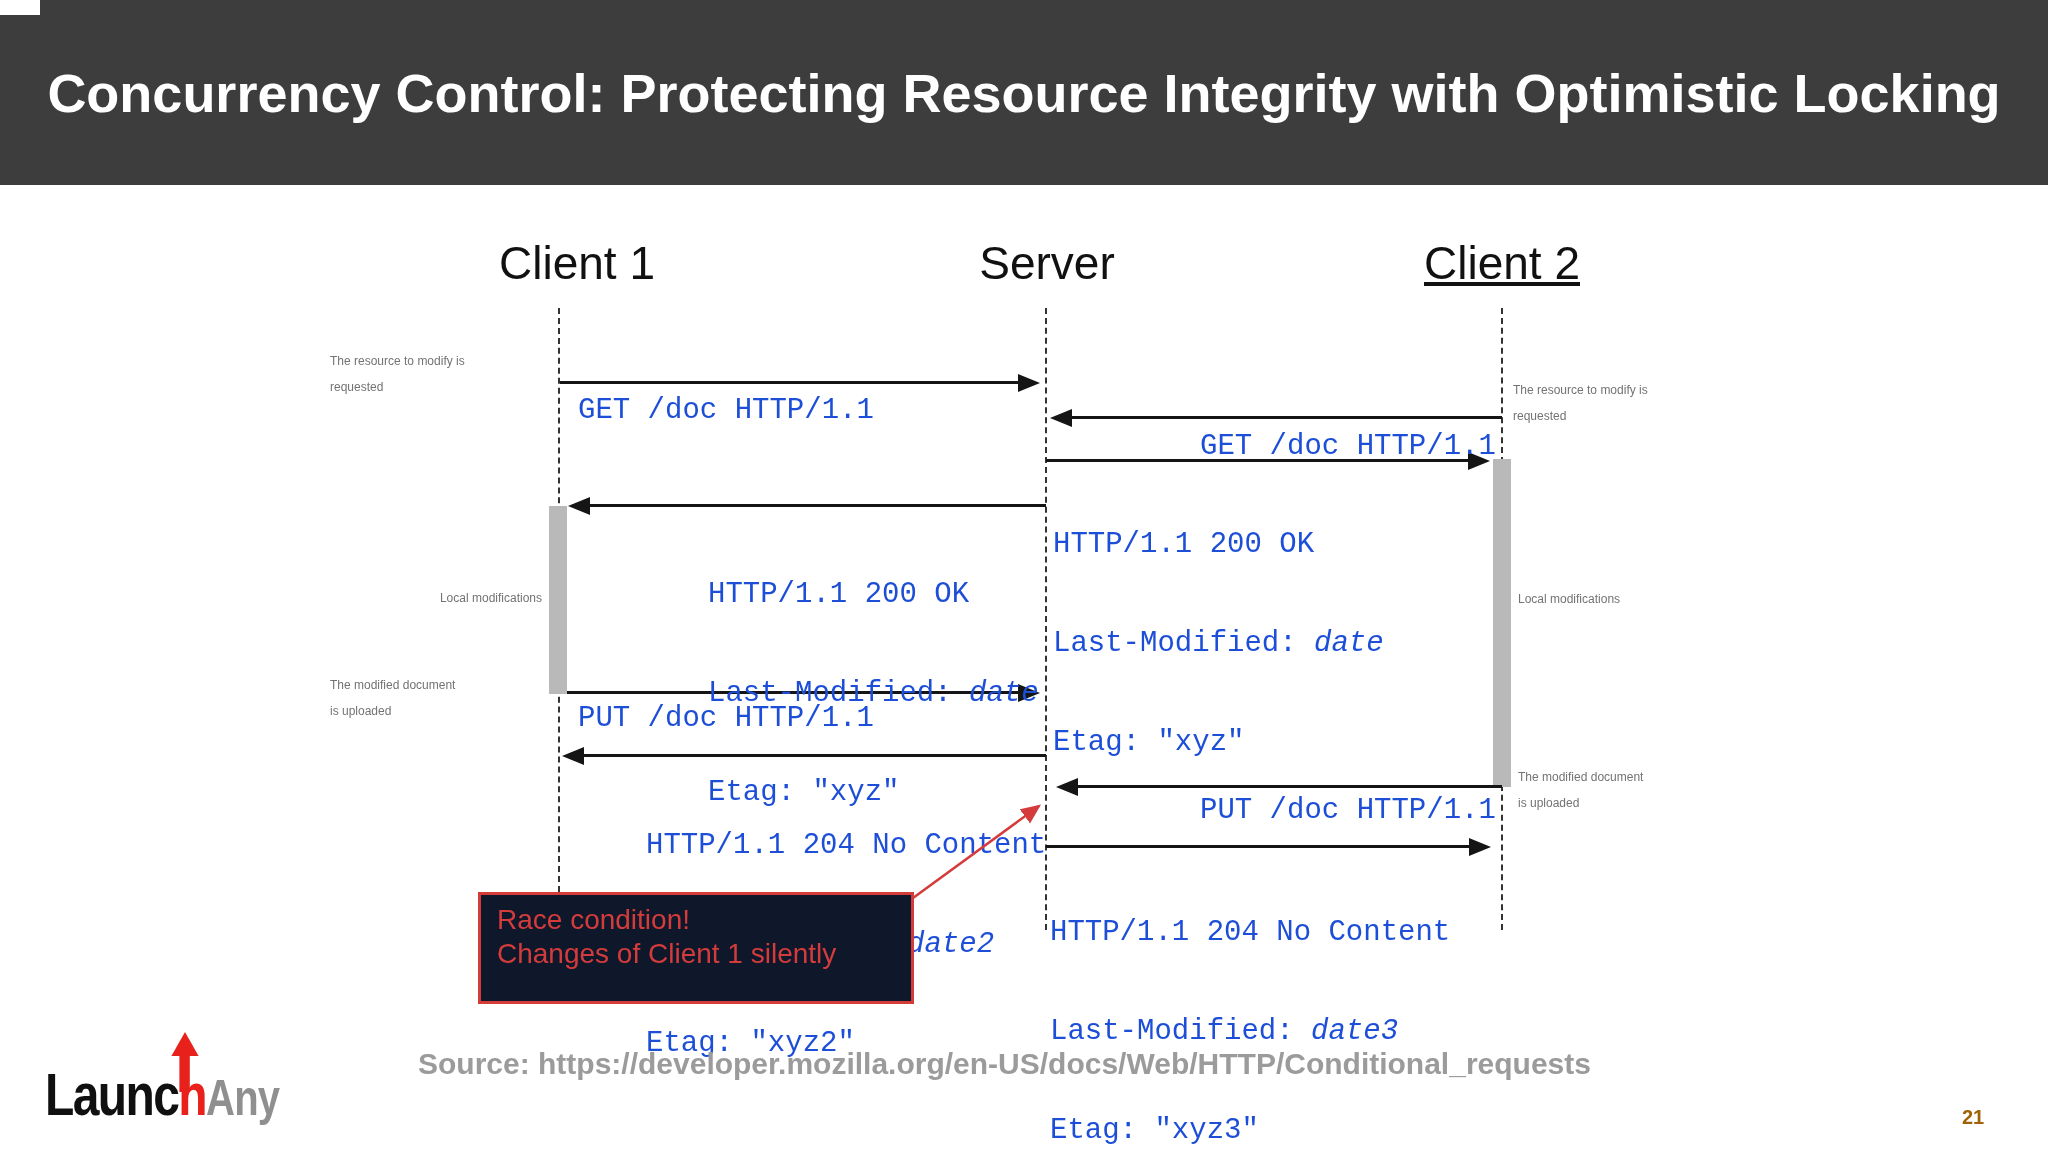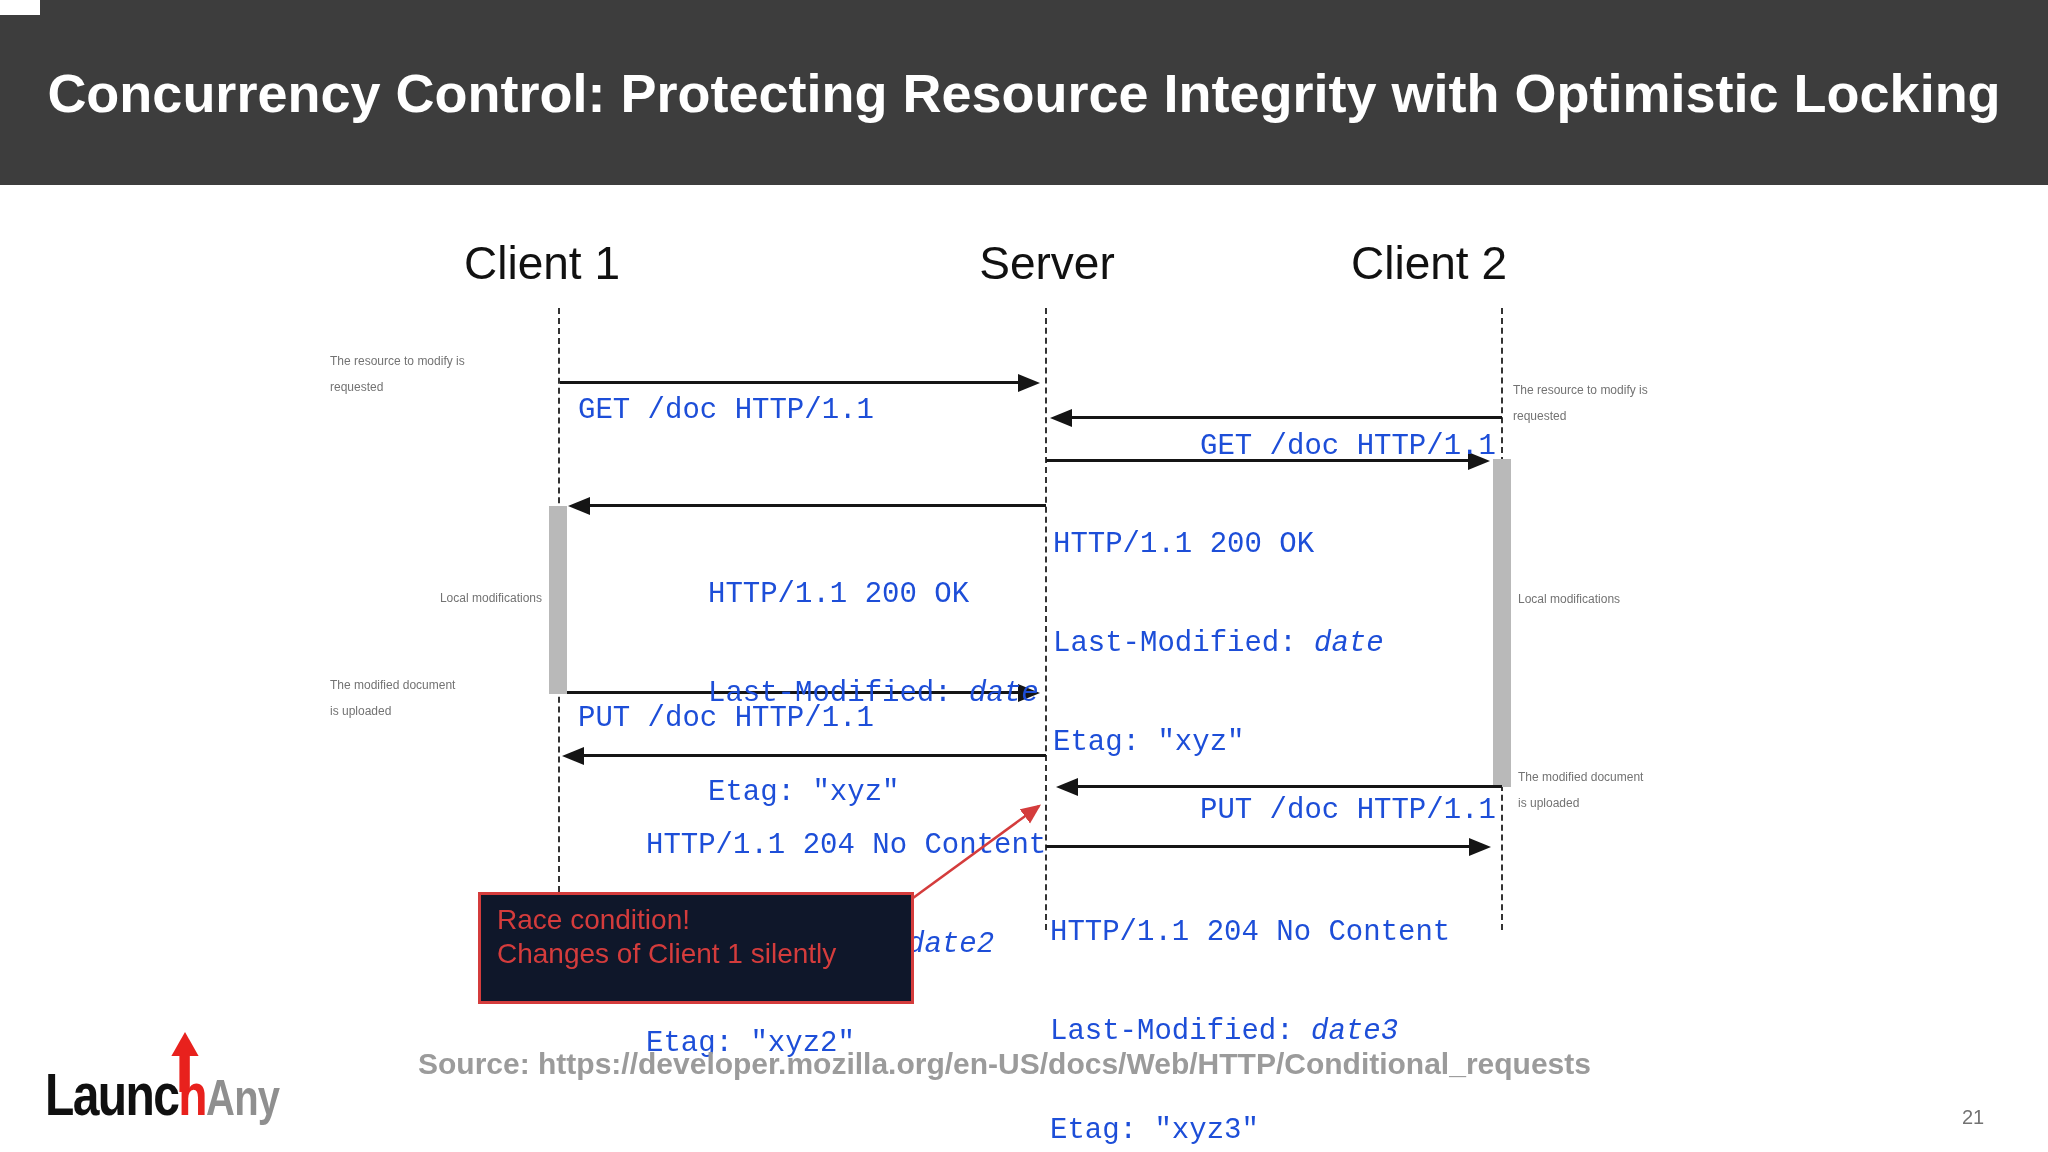--- a/index.html
+++ b/index.html
@@ -34,21 +34,21 @@
   .note{position:absolute;font-size:12px;line-height:26px;color:#737373;}
 
   
   .racebox{position:absolute;left:478px;top:892px;width:436px;height:112px;background:#0f172a;
            border:3px solid #d43c3c;box-sizing:border-box;padding:8px 0 0 16px;
            font-size:28px;line-height:34px;color:#d43c3c;}
 
   
   .source{position:absolute;left:418px;top:1046px;font-size:30px;line-height:36px;
           font-weight:bold;color:#9b9b9b;}
-  .pagenum{position:absolute;left:1962px;top:1106px;font-size:20px;color:#737373;}
+  .pagenum{position:absolute;left:1962px;top:1106px;font-size:20px;color:#a16207;font-weight:bold;}
 
   
   .logo{position:absolute;left:45px;top:1062px;height:66px;transform:scaleX(.8);
         transform-origin:left bottom;white-space:nowrap;}
   .lg-b{font-size:60px;line-height:66px;font-weight:bold;color:#101010;letter-spacing:-2px;}
   .lg-r{font-size:60px;line-height:66px;font-weight:bold;color:#e8211d;letter-spacing:-2px;}
   .lg-g{font-size:50px;line-height:66px;font-weight:bold;color:#8f8f8f;letter-spacing:-1px;}
   .logo-arrow{position:absolute;left:158px;top:-30px;}
   .la-tri{width:0;height:0;border-left:17px solid transparent;border-right:17px solid transparent;
           border-bottom:24px solid #e8211d;}
@@ -59,23 +59,23 @@
 
 <div id="slide">
 
   <div class="titlebar">
     <div class="notch"></div>
     <div class="titletext">Concurrency Control: Protecting Resource Integrity with Optimistic Locking</div>
   </div>
 
   <div>
 
-    <div class="actor" style="left:402px;">Client 1</div>
+    <div class="actor" style="left:437px;">Client 1</div>
     <div class="actor" style="left:907px;">Server</div>
-    <div class="actor" style="left:1289px;">Client 2</div>
+    <div class="actor" style="left:1362px;text-decoration:underline;">Client 2</div>
 
     <div class="lifeline" style="left:558px;top:308px;height:584px;"></div>
     <div class="lifeline" style="left:1045px;top:308px;height:622px;"></div>
     <div class="lifeline" style="left:1501px;top:308px;height:622px;"></div>
 
     <div class="bar" style="left:549px;top:506px;height:188px;"></div>
     <div class="bar" style="left:1493px;top:459px;height:328px;"></div>
 
     <div>
       <div class="hline" style="left:560px;top:381px;width:460px;"></div>

